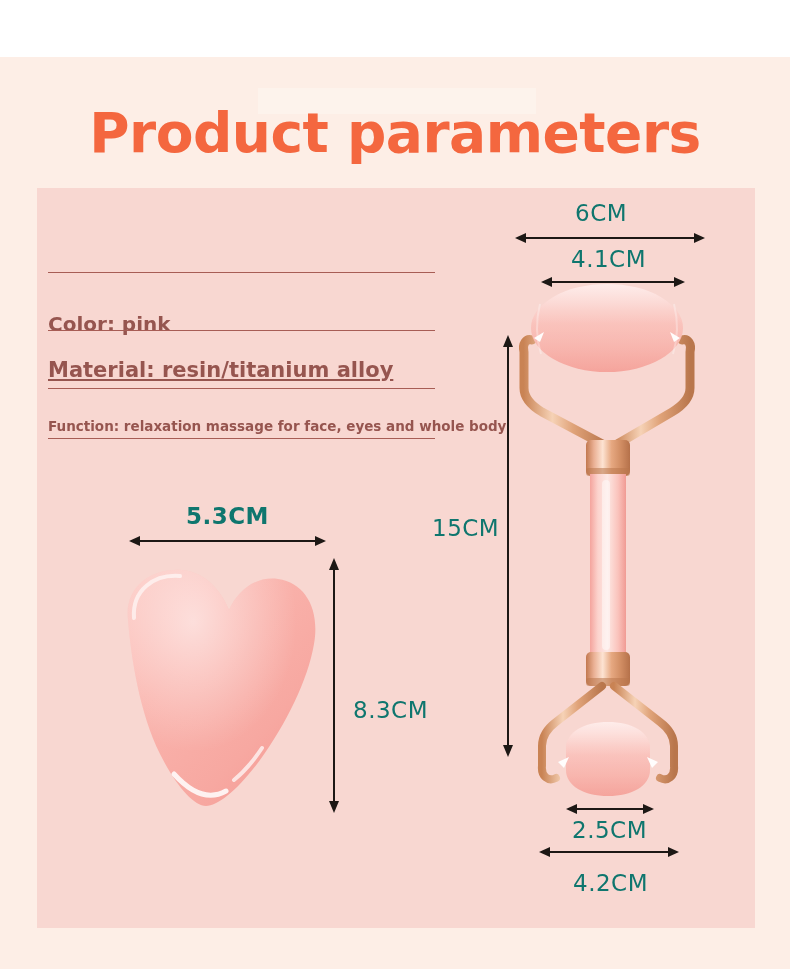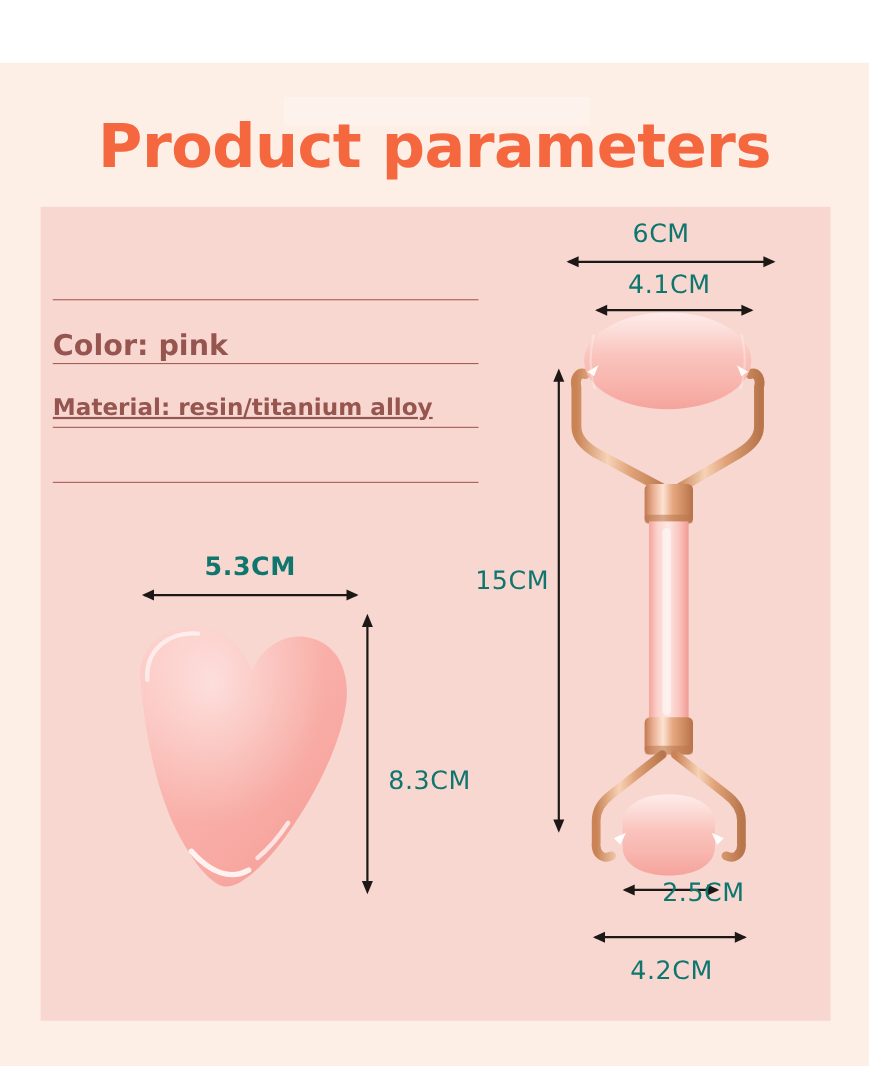--- a/index.html
+++ b/index.html
@@ -70,21 +70,21 @@
   }
   .spec-rule {
     position: absolute;
     left: 48px;
     width: 387px;
     height: 1px;
     background: #a75d55;
   }
   #spec-0 { top: 250px; font-size: 14.5px; }
   #rule-0 { top: 272px; }
-  #spec-1 { top: 300px; font-size: 26px; }
+  #spec-1 { top: 312px; font-size: 20px; }
   #rule-1 { top: 330px; }
   #spec-2 { top: 358px; font-size: 21px; text-decoration: underline; }
   #rule-2 { top: 388px; }
   #spec-3 { top: 418px; font-size: 13.5px; }
   #rule-3 { top: 438px; }
 
   
   .dim-label {
     position: absolute;
     font-family: "DejaVu Sans", sans-serif;
@@ -92,21 +92,21 @@
     font-size: 23px;
     color: #0f766e;
     white-space: nowrap;
     letter-spacing: 0.5px;
   }
   #dim-6cm    { left: 575px; top: 200px; }
   #dim-41cm   { left: 571px; top: 246px; }
   #dim-15cm   { left: 432px; top: 515px; }
   #dim-53cm   { left: 186px; top: 503px; font-weight: bold; }
   #dim-83cm   { left: 353px; top: 697px; }
-  #dim-25cm   { left: 572px; top: 799px; margin-left: 30px; }
+  #dim-25cm   { left: 572px; top: 817px; }
   #dim-42cm   { left: 573px; top: 870px; }
 
   
   .arrow-svg { position: absolute; overflow: visible; }
 
   
   #guasha-wrap {
     position: absolute;
     left: 110px;
     top: 548px;
@@ -135,20 +135,21 @@
   <div id="panel"></div>
 
   <div class="spec-rule" id="rule-0"></div>
 
   <div class="spec" id="spec-1">Color: pink</div>
   <div class="spec-rule" id="rule-1"></div>
 
   <div class="spec" id="spec-2">Material: resin/titanium alloy</div>
   <div class="spec-rule" id="rule-2"></div>
 
+  <div class="spec" id="spec-3">Function: relaxation massage for face, eyes and whole body</div>
   <div class="spec-rule" id="rule-3"></div>
 
   <div id="guasha-wrap">
     <svg width="230" height="270" viewBox="0 0 230 270">
       <defs>
         <linearGradient id="gsGrad" x1="0%" y1="0%" x2="85%" y2="100%">
           <stop offset="0%" stop-color="#fcc6c0"></stop>
           <stop offset="35%" stop-color="#fab4ad"></stop>
           <stop offset="75%" stop-color="#f7a8a1"></stop>
           <stop offset="100%" stop-color="#f59b95"></stop>

